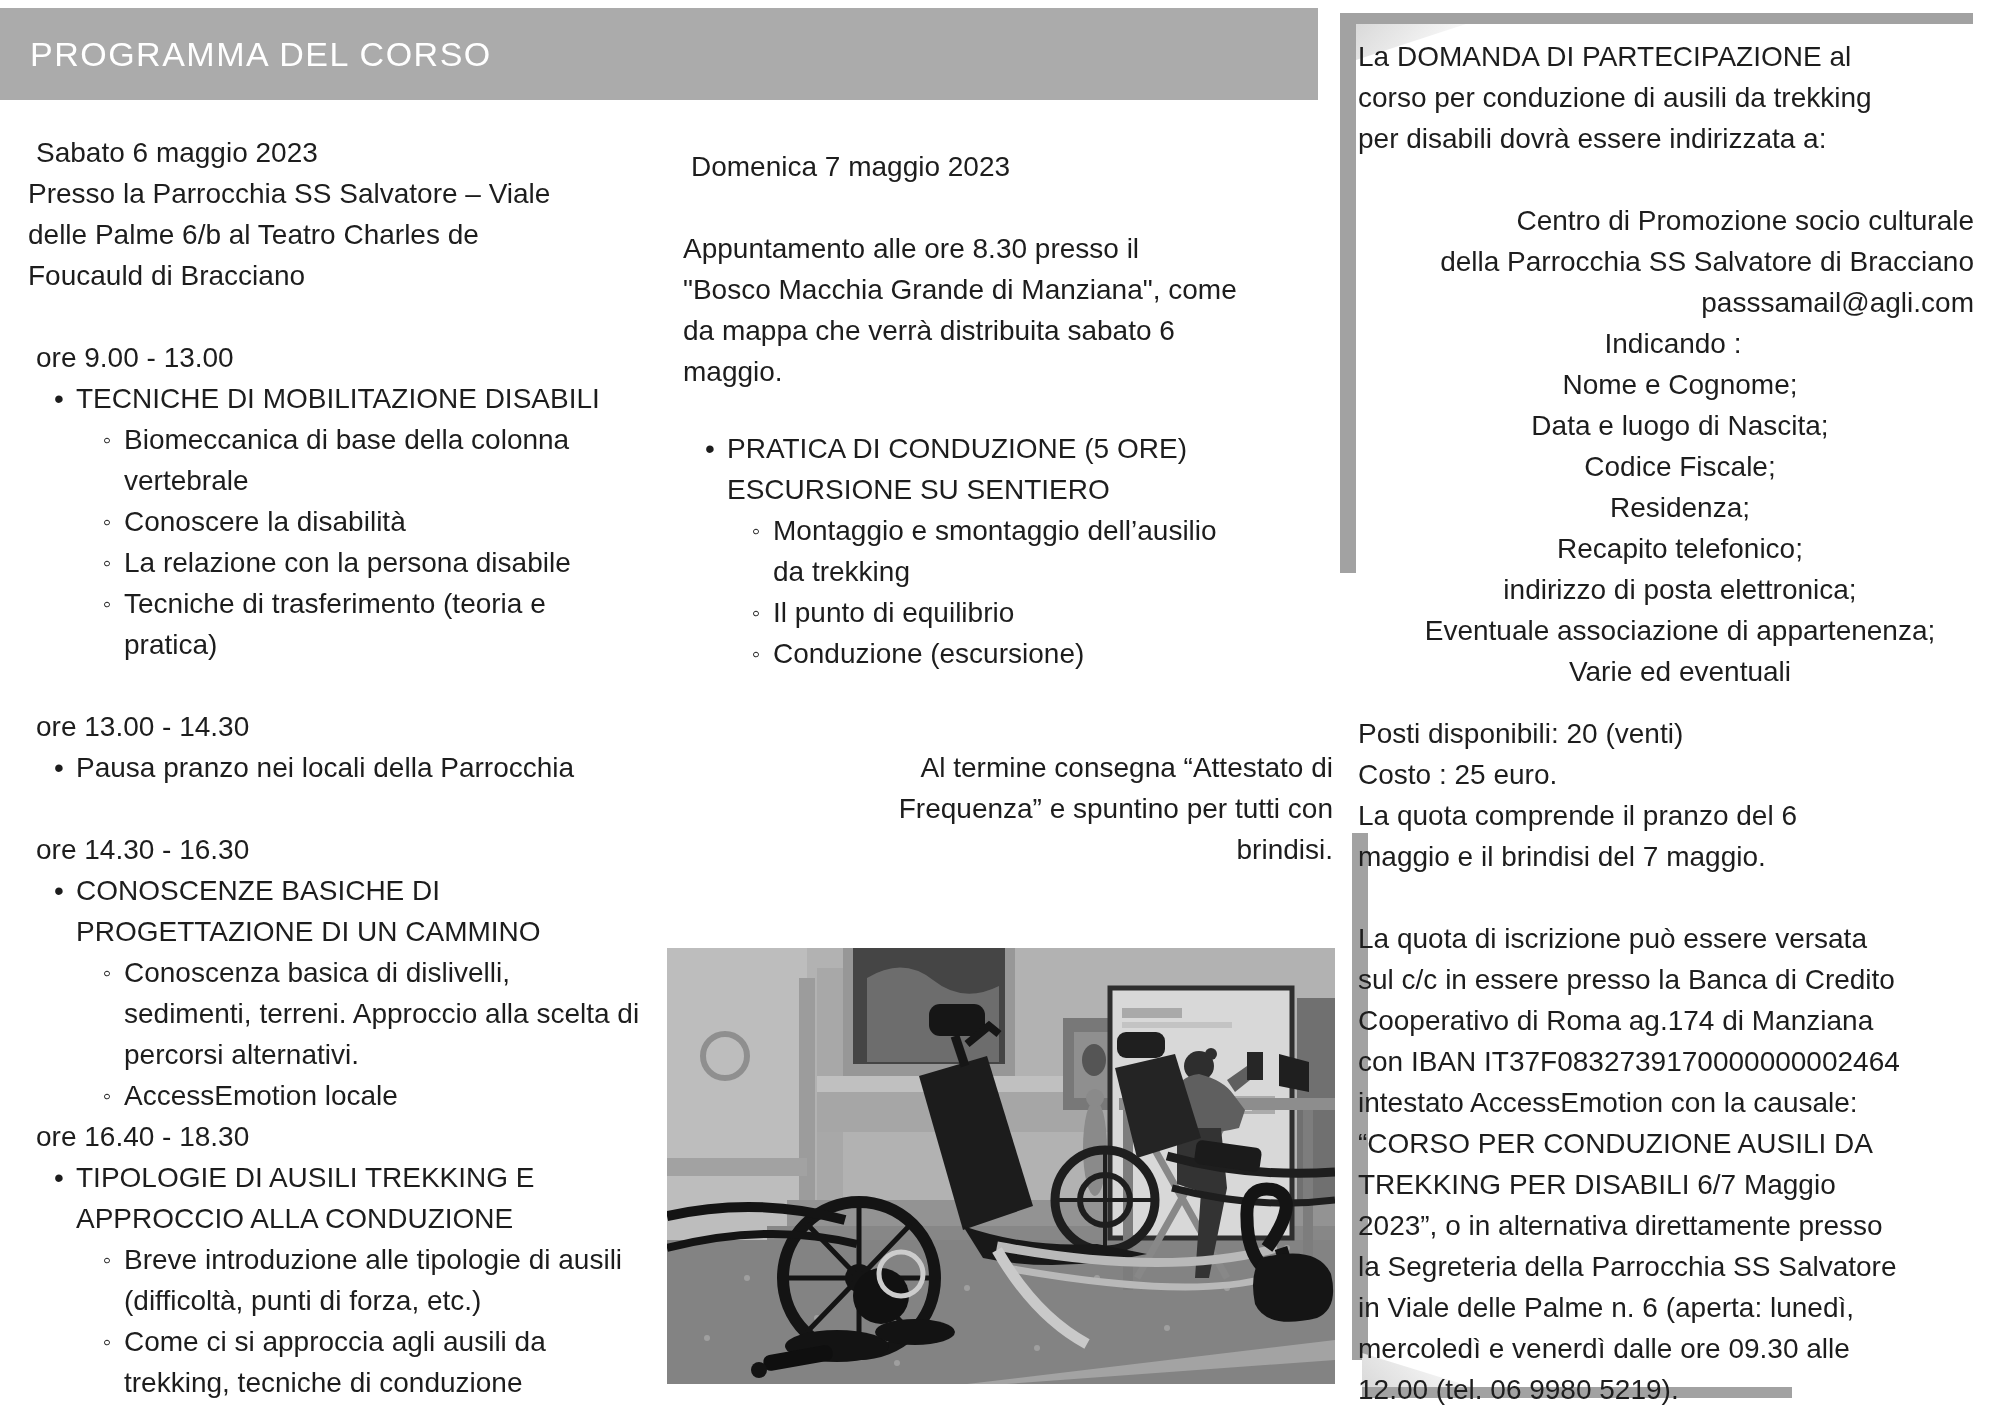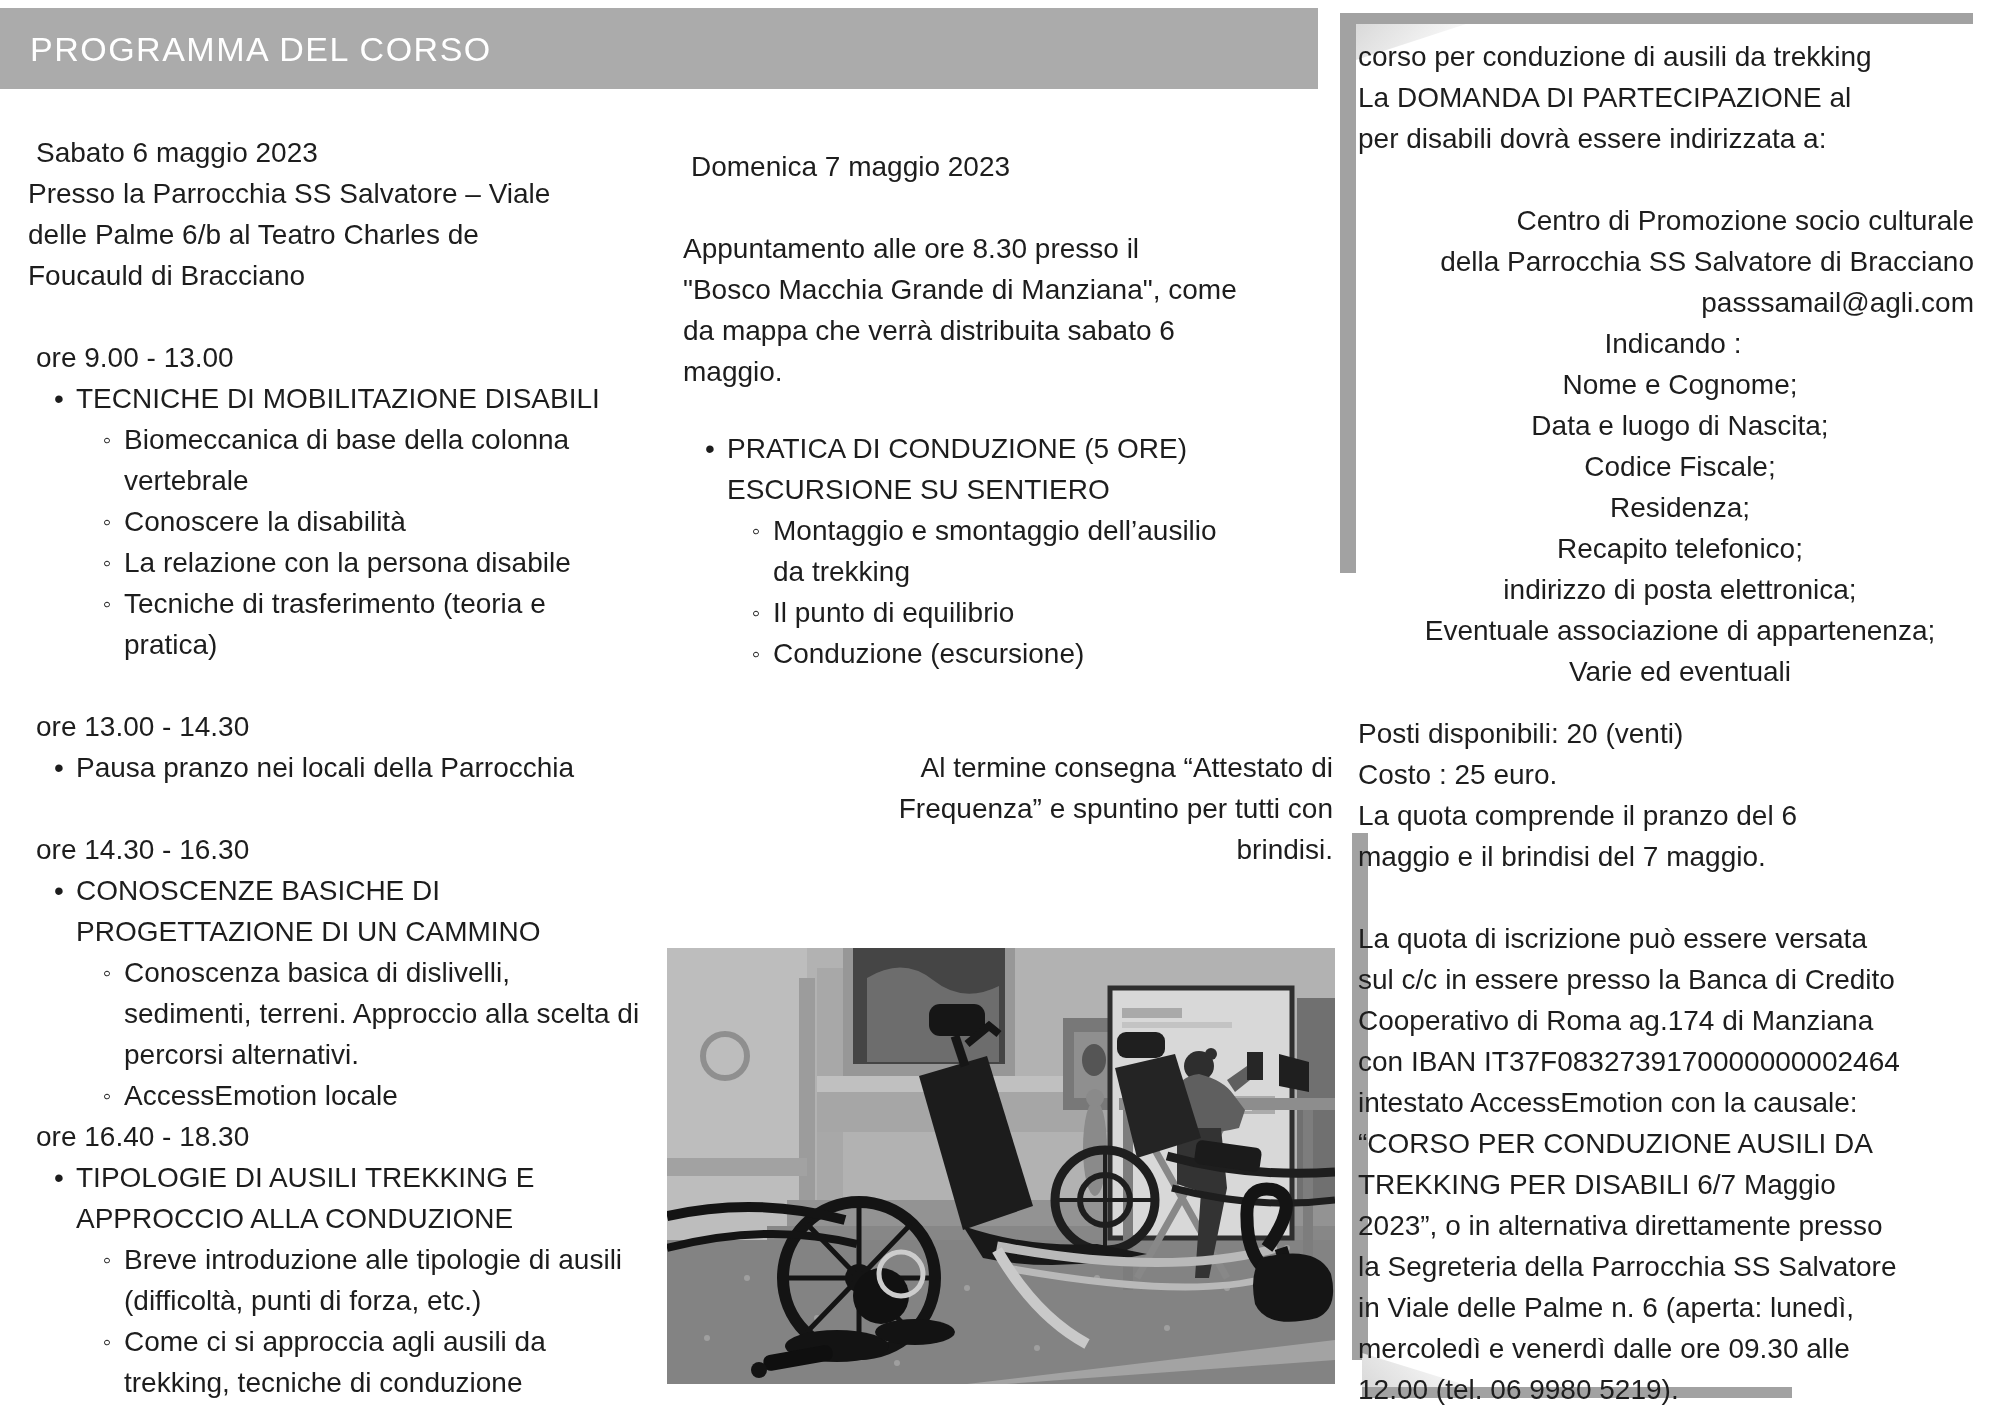--- a/index.html
+++ b/index.html
@@ -4,21 +4,21 @@
 <style>
   html,body{margin:0;padding:0;}
   body{
     width:2000px;height:1414px;position:relative;overflow:hidden;
     background:#ffffff;color:#1d1d1d;
     font-family:"Liberation Sans","DejaVu Sans",sans-serif;
     font-size:28px;line-height:41px;
   }
   .abs{position:absolute;}
   
-  .banner{left:0;top:8px;width:1318px;height:81px;background:#ababab;
+  .banner{left:0;top:8px;width:1318px;height:92px;background:#ababab;
     display:flex;align-items:center;}
   .banner .title{color:#ffffff;font-size:34px;letter-spacing:1.5px;
     padding-left:30px;line-height:1;font-weight:500;}
   
   .line{white-space:nowrap;height:41px;}
   .heading{white-space:nowrap;margin-left:8px;}
   .l1{display:flex;}
   .l1 .marker{flex:0 0 34px;text-align:center;}
   .l2{display:flex;}
   .l2 .marker{flex:0 0 34px;text-align:center;font-size:24px;}
@@ -276,22 +276,22 @@
 
 <div class="abs vbar1"></div>
 <div class="abs topbar"></div>
 <div class="abs fold-tl"></div>
 <div class="abs vbar2"></div>
 <div class="abs botbar"></div>
 <div class="abs fold-bl"></div>
 
 <div class="abs panel">
   <div>
+    <div class="line">La DOMANDA DI PARTECIPAZIONE al</div>
     <div class="line">corso per conduzione di ausili da trekking</div>
-    <div class="line">La DOMANDA DI PARTECIPAZIONE al</div>
     <div class="line">per disabili dovrà essere indirizzata a:</div>
   </div>
 
   <div class="mt-1line address">
     <div class="line">Centro di Promozione socio culturale</div>
     <div class="line">della Parrocchia SS Salvatore di Bracciano</div>
     <div class="line">passsamail@agli.com</div>
   </div>
 
   <div class="indicando">Indicando :</div>

